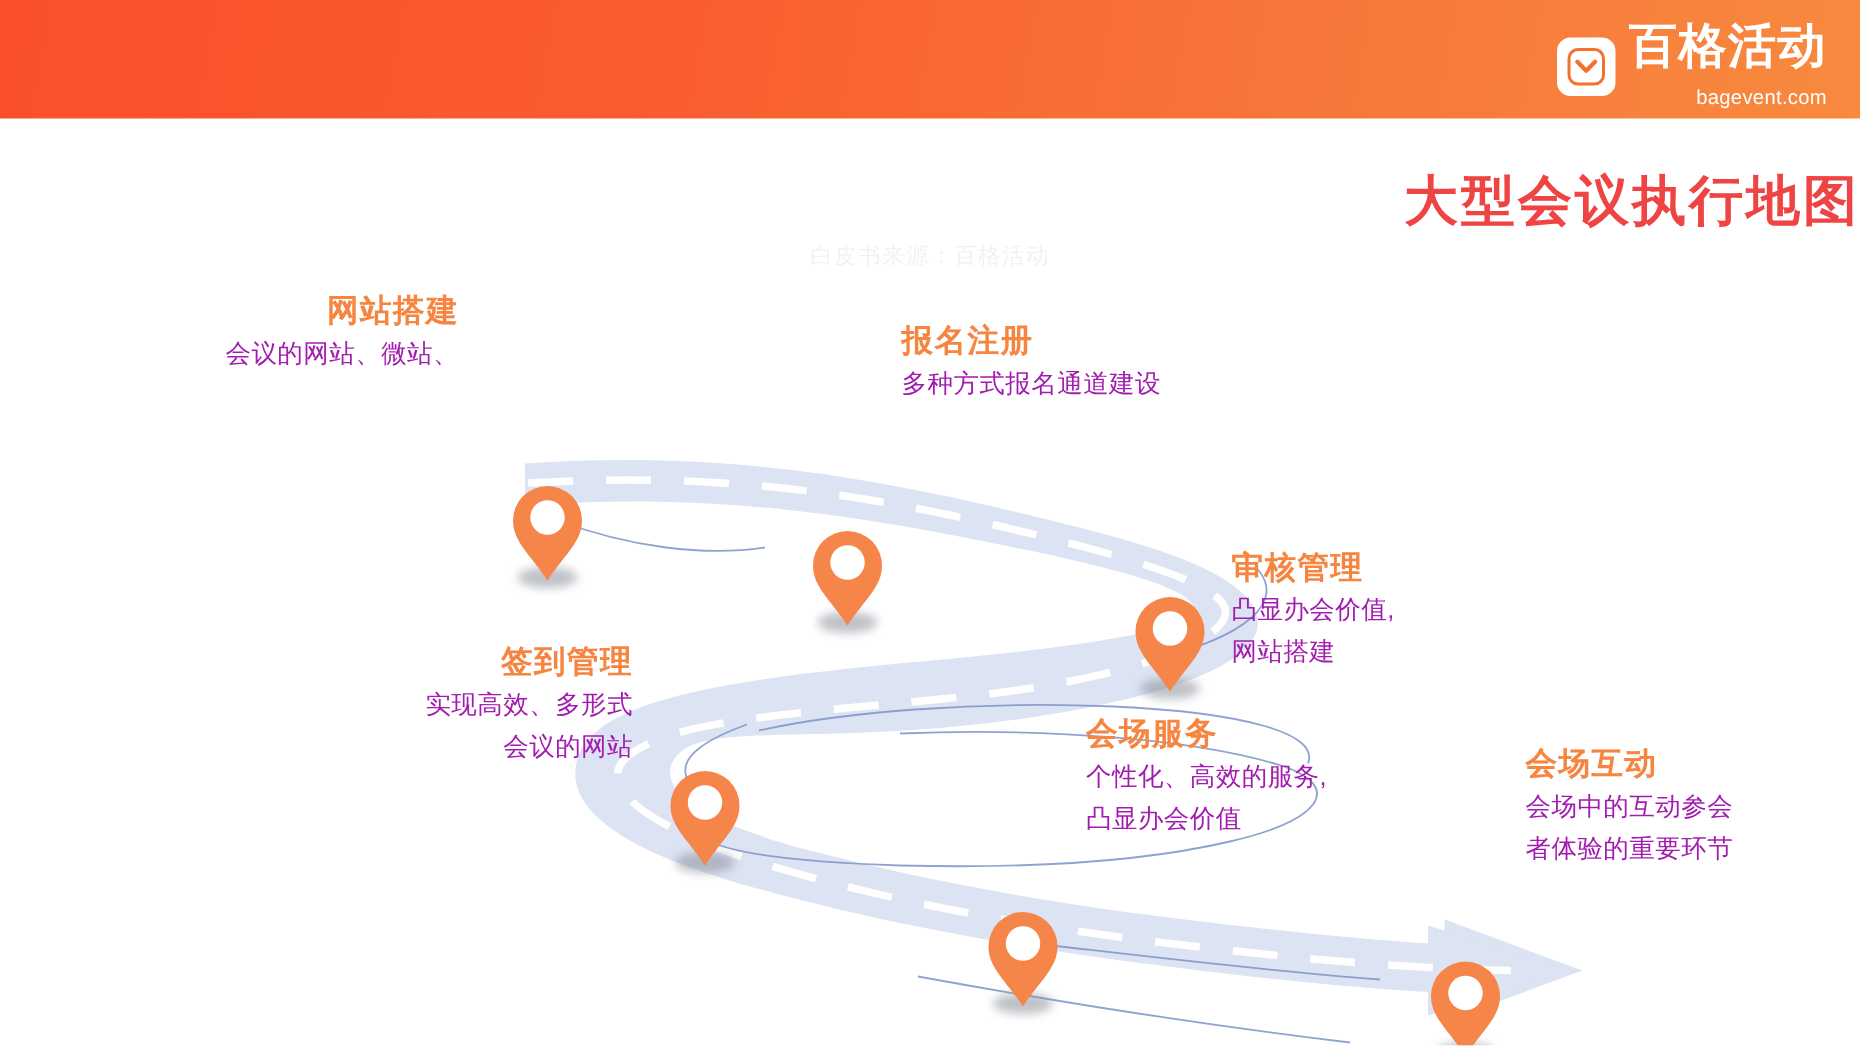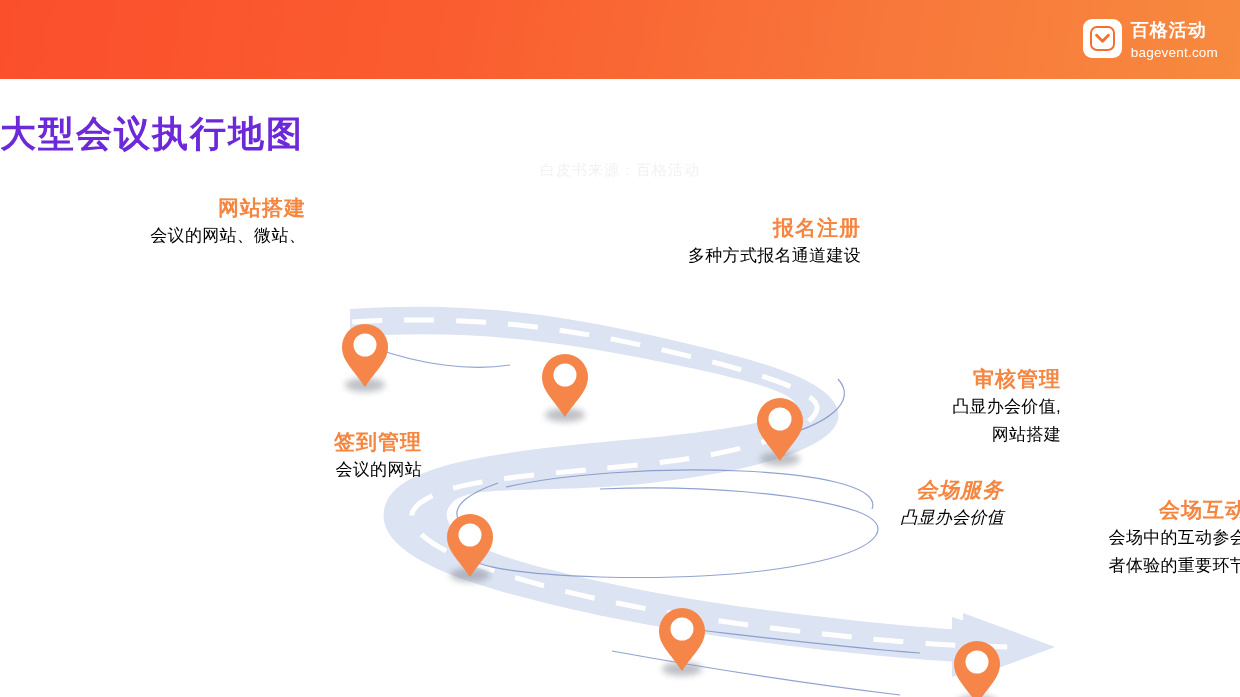--- a/index.html
+++ b/index.html
@@ -52,45 +52,46 @@
     box-sizing: border-box;
   }
   .logo-text {
     display: flex;
     flex-direction: column;
     justify-content: center;
     line-height: 1;
   }
   .logo-cn {
     color: #ffffff;
-    font-size: 18px;
+    font-size: 32px;
     font-weight: bold;
     letter-spacing: 1px;
     line-height: 26px;
     white-space: nowrap;
   }
   .logo-en {
     color: #ffffff;
     font-size: 13.5px;
     letter-spacing: 0.2px;
     line-height: 15px;
-    margin-top: 2px;
-    white-space: nowrap;
+    margin-top: 14px;
+    white-space: nowrap;
+    text-align: right;
   }
 
   
   .page-title {
     position: absolute;
     left: 0;
     top: 110px;
     width: 1240px;
-    text-align: left;
+    text-align: right;
     font-size: 36px;
     font-weight: bold;
-    color: #6d28d9;
+    color: #ef4444;
     letter-spacing: 2px;
   }
   .watermark {
     position: absolute;
     left: 0;
     top: 161px;
     width: 1240px;
     text-align: center;
     font-size: 15px;
     color: #f2f2f2;
@@ -114,35 +115,35 @@
   }
   .step-title {
     color: #f5853f;
     font-weight: bold;
     font-size: 21px;
     letter-spacing: 1px;
     line-height: 28px;
     white-space: nowrap;
   }
   .step-desc {
-    color: #000000;
+    color: #a21caf;
     font-size: 17px;
     line-height: 28px;
     letter-spacing: 0.3px;
     white-space: nowrap;
   }
   .step.align-right { text-align: right; }
-  .step.align-left  { text-align: right; }
+  .step.align-left  { text-align: left; }
 
   
   #step-1 { left: 66px;  top: 194px; width: 240px; }
   #step-2 { left: 601px; top: 214px; width: 260px; }
   #step-3 { left: 821px; top: 319px; width: 240px; margin-top: 46px; }
   #step-4 { left: 200px; top: 428px; width: 222px; text-align: right; }
-  #step-5 { left: 724px; top: 476px; width: 280px; font-style: italic; }
+  #step-5 { left: 724px; top: 476px; width: 280px; }
   #step-6 { left: 1017px;top: 496px; width: 230px; }
 </style>
 </head>
 <body>
 
 <div class="header">
   <div class="logo-wrap">
     <div class="logo-mark">
       <div class="logo-mark-inner">
         <svg width="15" height="11" viewBox="0 0 15 11" aria-hidden="true">
@@ -269,25 +270,27 @@
 </div>
 
 <div class="step align-left" id="step-3">
   <div class="step-title">审核管理</div>
   <div class="step-desc">凸显办会价值,</div>
   <div class="step-desc">网站搭建</div>
 </div>
 
 <div class="step align-right" id="step-4">
   <div class="step-title">签到管理</div>
+  <div class="step-desc">实现高效、多形式</div>
   <div class="step-desc">会议的网站</div>
 </div>
 
 <div class="step align-left" id="step-5">
   <div class="step-title">会场服务</div>
+  <div class="step-desc">个性化、高效的服务,</div>
   <div class="step-desc">凸显办会价值</div>
 </div>
 
 <div class="step align-left" id="step-6">
   <div class="step-title">会场互动</div>
   <div class="step-desc">会场中的互动参会</div>
   <div class="step-desc">者体验的重要环节</div>
 </div>
 
 </body></html>

